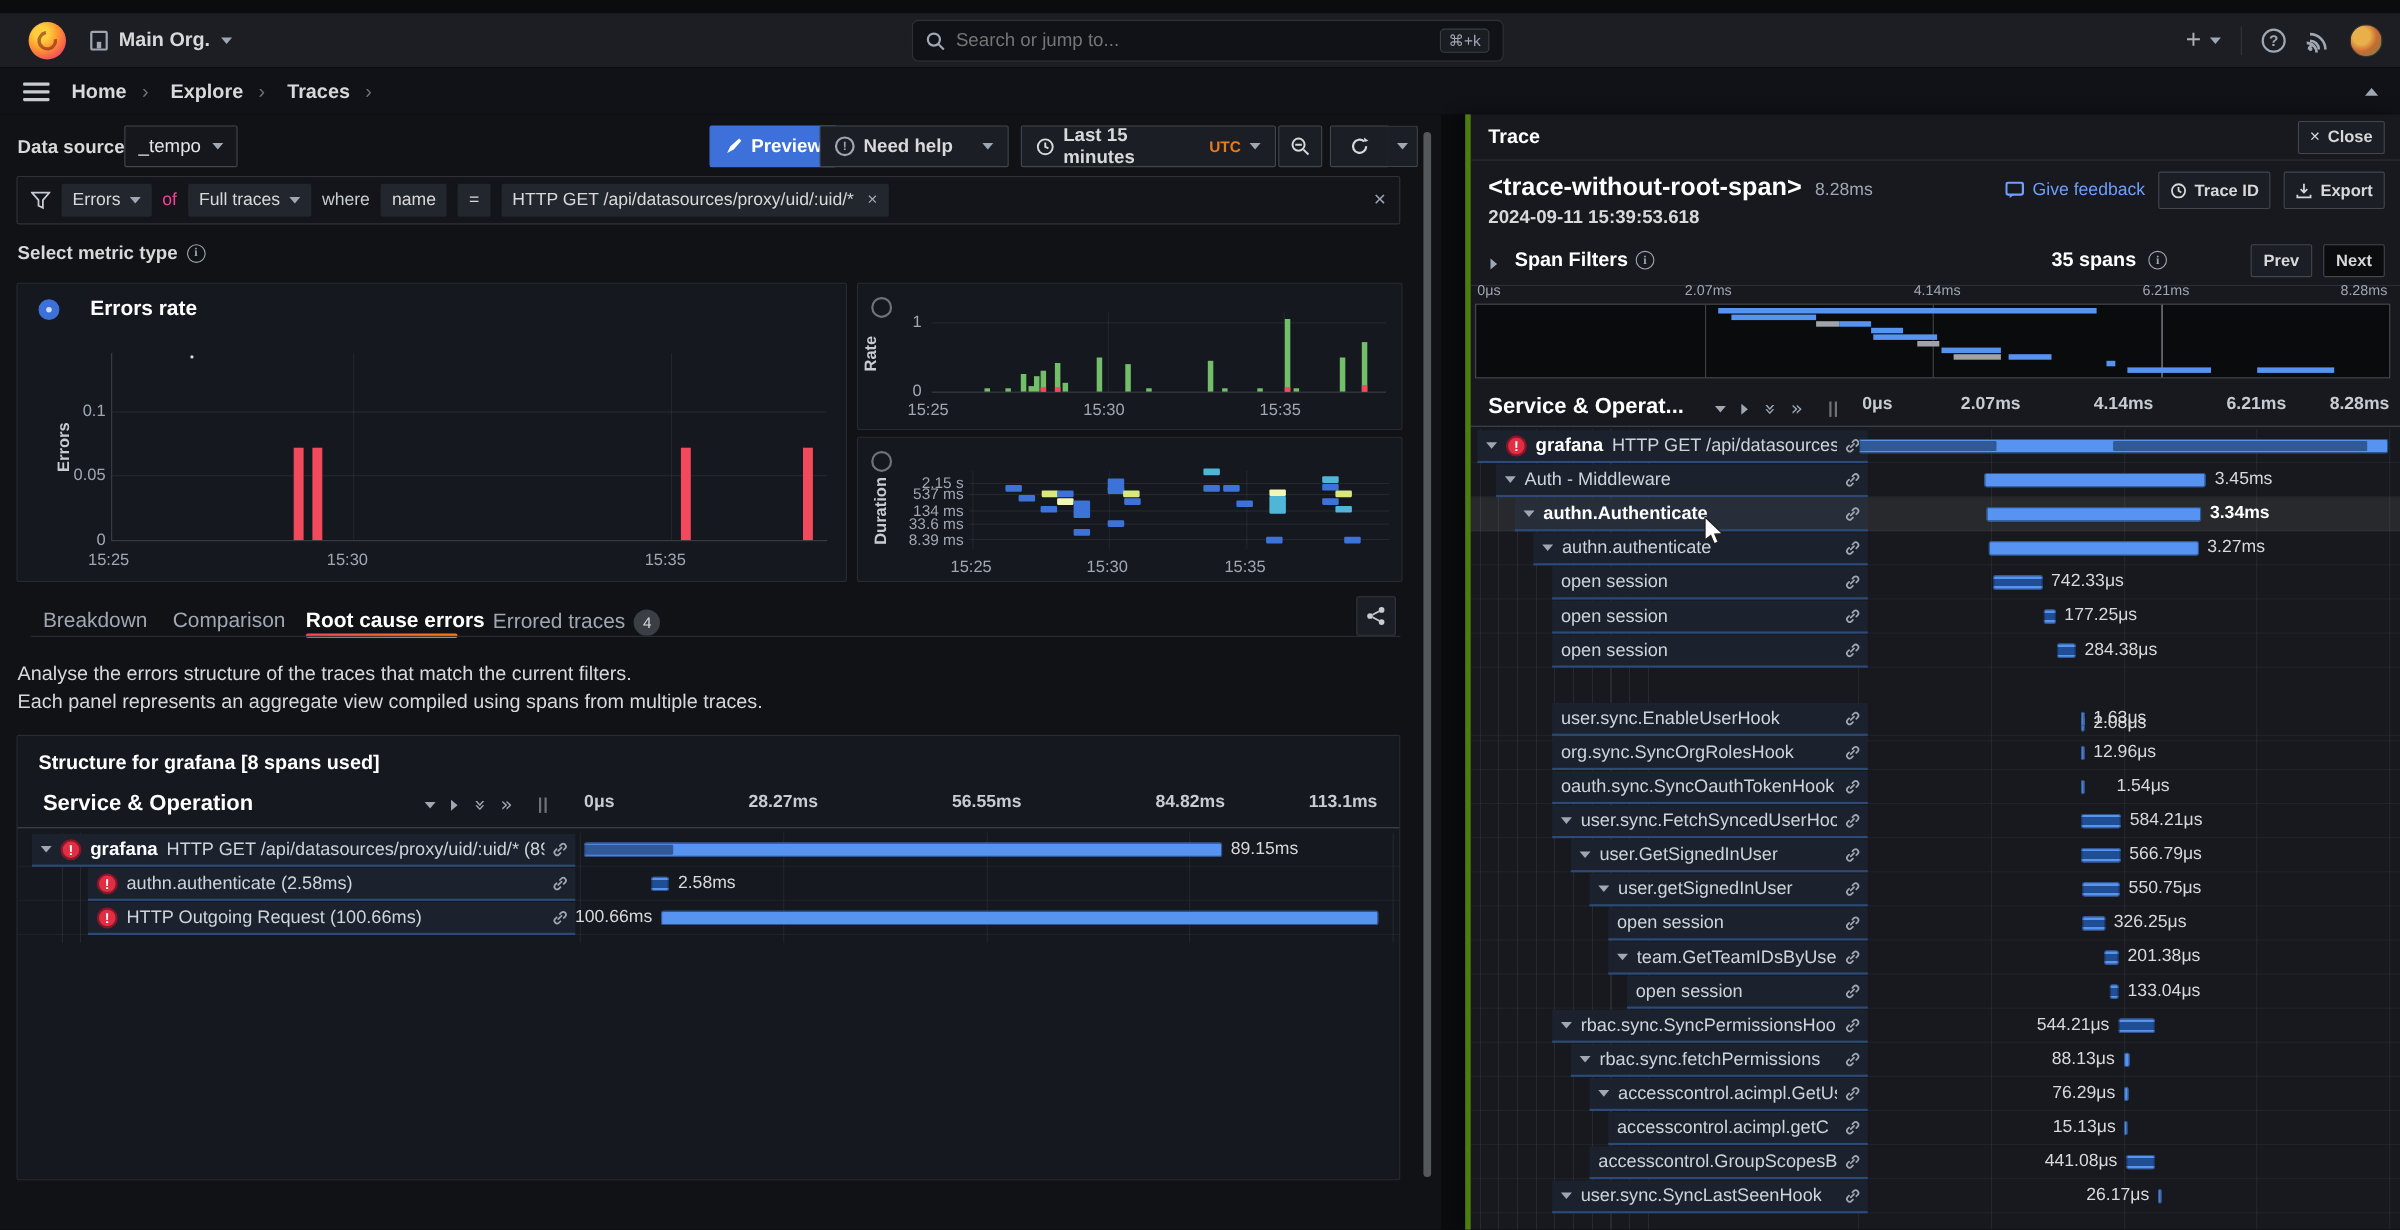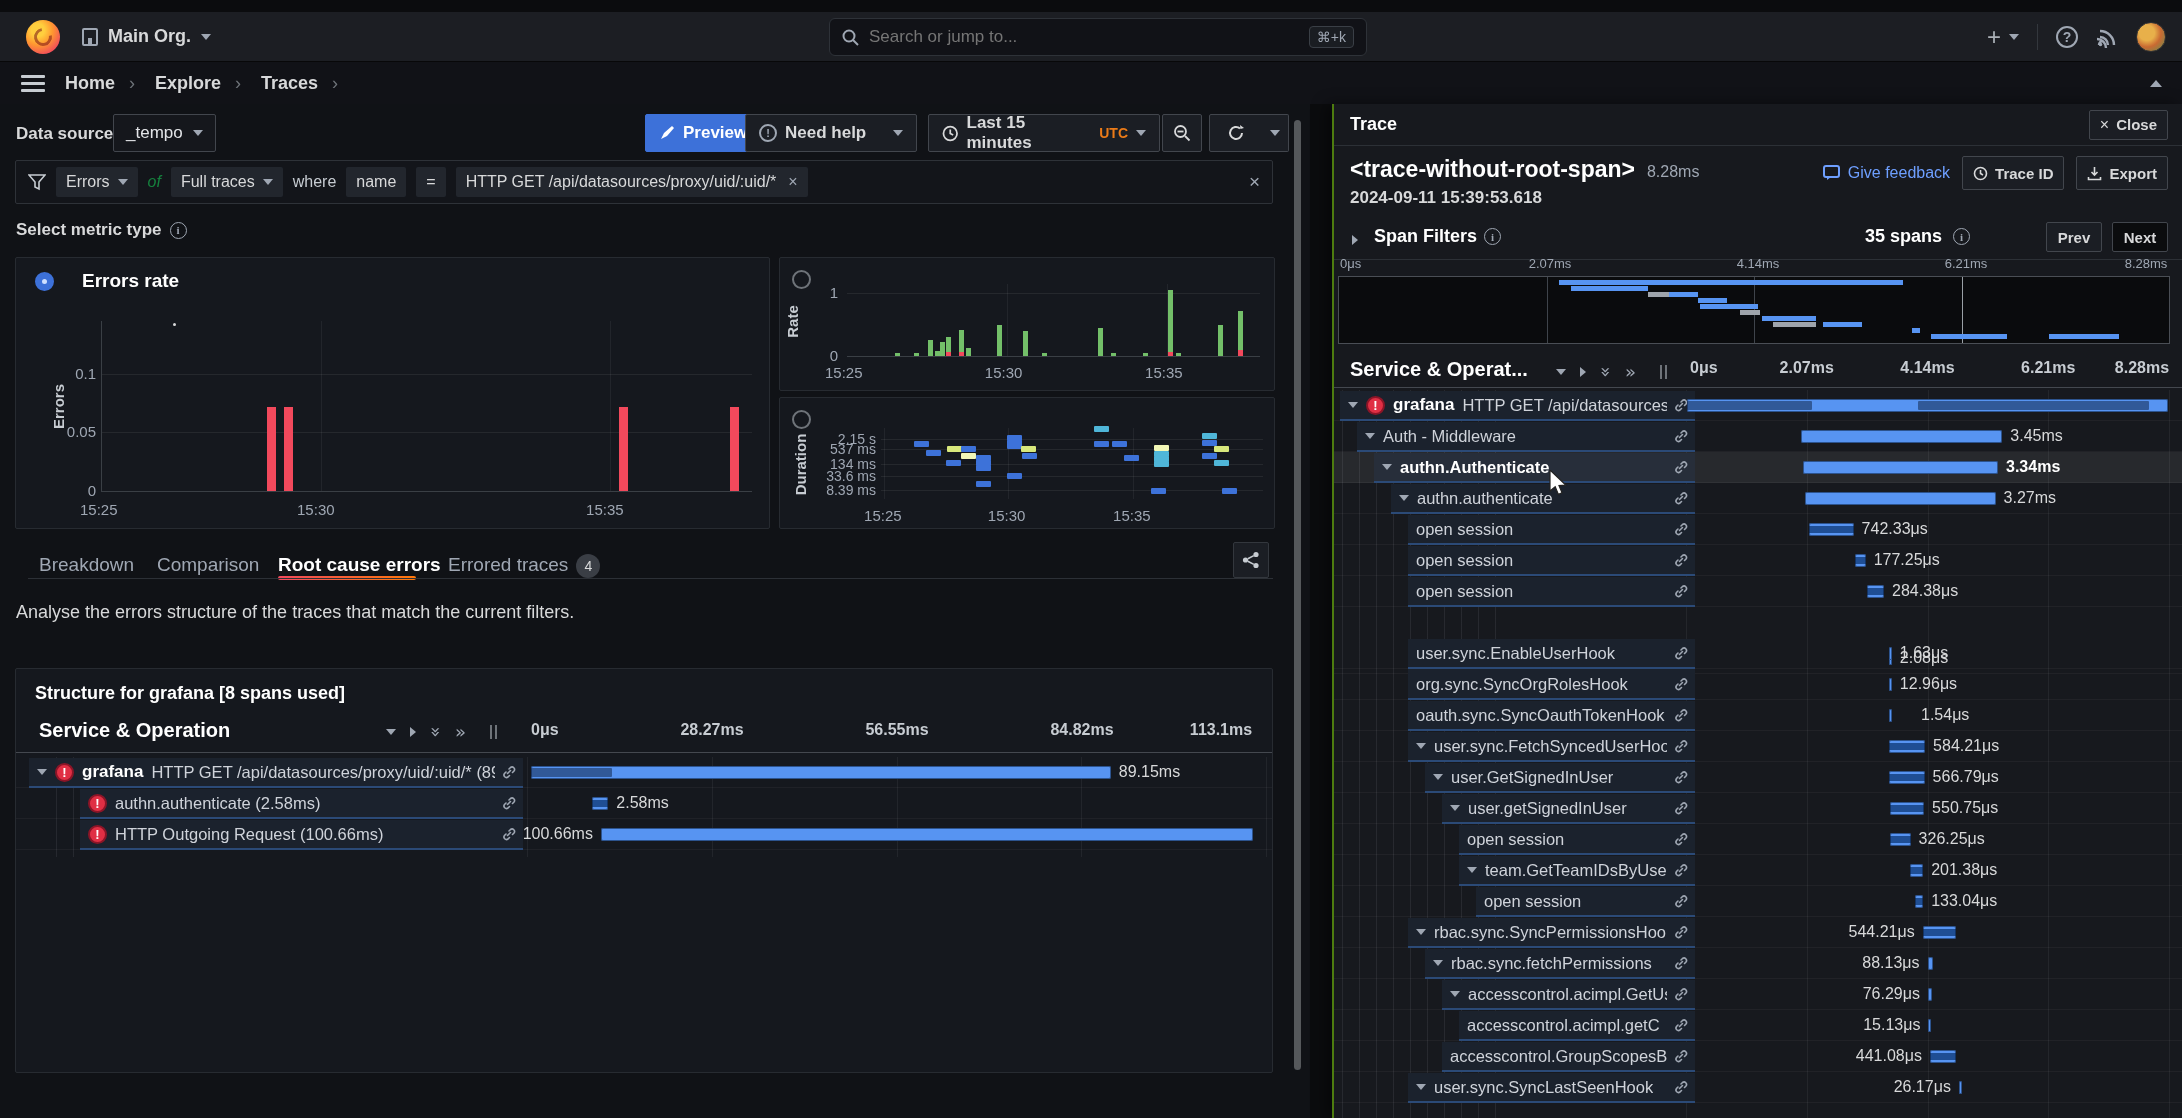--- a/index.html
+++ b/index.html
@@ -84,21 +84,21 @@
   .linkic { position:absolute; right:6px; top:50%; transform:translateY(-50%); }
   .linkic svg { display:block; }
   .spanbar { position:absolute; top:9px; height:13px; background:#5794f2; border-radius:2px; box-shadow:inset 0 0 0 1px rgba(10,30,60,.55); }
   .spanbar.hollow { background:linear-gradient(#5794f2 0 3px,#1f4e94 3px 10px,#5794f2 10px 13px); }
   .spanbar .ov { position:absolute; top:2px; bottom:2px; background:rgba(11,30,62,.5); border-radius:1px; }
   .durlabel { position:absolute; top:6px; font-size:16px; color:#d8d9da; white-space:nowrap; }
   .durlabel.b { font-weight:bold; color:#fff; }
   .tree-guides { position:absolute; top:0; bottom:0; background:repeating-linear-gradient(90deg, rgba(204,204,220,0.09) 0 1px, transparent 1px 17px); }
 
   
-  #drawer { position:absolute; top:104px; left:1332px; right:0; bottom:0; background:#17191e; border-left:2px solid #4d7c0f; box-shadow:-6px 0 14px rgba(0,0,0,.45); }
+  #drawer { position:absolute; top:104px; left:1332px; right:0; bottom:0; background:#17191e; border-left:5px solid #4d7c0f; box-shadow:-6px 0 14px rgba(0,0,0,.45); }
   #drawer-head { position:absolute; top:0; left:0; right:0; height:42px; border-bottom:1px solid #2c3036; display:flex; align-items:center; justify-content:space-between; padding:0 14px 0 16px; }
   .mini-btn { height:30px; border:1px solid #42464d; border-radius:2px; background:#1b1e24; color:#d8d9da; display:inline-flex; align-items:center; padding:0 10px; gap:7px; font-size:15px; }
   #mmap { position:absolute; left:4px; top:172px; width:832px; height:68px; background:#0a0b0d; border:1px solid #4a4e55; }
   .mm-bar { position:absolute; height:5px; }
   #tr-colhead { position:absolute; top:246px; left:0; right:0; height:38px; border-bottom:1px solid #44484f; }
   #tr-rows { position:absolute; top:286px; left:0; right:0; bottom:0; overflow:hidden; }
   #vscrollbar { position:absolute; left:1294px; top:120px; width:7px; height:950px; background:#8e9196; opacity:.55; border-radius:4px; }
   #cursor { position:absolute; left:1548px; top:470px; z-index:50; }
 </style>
 </head>
@@ -195,21 +195,21 @@
     </div>
 
   <div id="filterbar">
     <svg width="18" height="17" viewBox="0 0 18 17">
         <path d="M1 1 H17 L11 8 V15 L7 13 V8 Z" fill="none" stroke="#c7ccd2" stroke-width="1.6"></path>
       </svg>
     <span class="chip">
         <span>Errors</span>
         <span class="cv-down"></span>
       </span>
-    <span style="color:#15803d;font-size:16px;font-style:italic;">of</span>
+    <span style="color:#ec4899;font-size:16px;">of</span>
     <span class="chip">
         <span>Full traces</span>
         <span class="cv-down"></span>
       </span>
     <span style="color:#c7ccd2;font-size:16px;">where</span>
     <span class="chip">
         <span>name</span>
       </span>
     <span class="chip">
         <span>=</span>
@@ -357,20 +357,21 @@
     <svg width="18" height="18" viewBox="0 0 18 18">
         <circle cx="14" cy="3.5" r="2.6" fill="#c7ccd2"></circle>
         <circle cx="3.5" cy="9" r="2.6" fill="#c7ccd2"></circle>
         <circle cx="14" cy="14.5" r="2.6" fill="#c7ccd2"></circle>
         <line x1="5.8" y1="7.8" x2="11.8" y2="4.6" stroke="#c7ccd2" stroke-width="1.6"></line>
         <line x1="5.8" y1="10.2" x2="11.8" y2="13.4" stroke="#c7ccd2" stroke-width="1.6"></line>
       </svg>
   </div>
 
   <div class="abs" style="left:16px;top:498px;font-size:18px;">Analyse the errors structure of the traces that match the current filters.</div>
+  <div class="abs" style="left:16px;top:524px;font-size:18px;">Each panel represents an aggregate view compiled using spans from multiple traces.</div>
 
   <div class="panel" id="structure-panel" style="left:15px;top:564px;width:1258px;height:405px;">
     <div class="abs bold" style="left:19px;top:14px;font-size:18px;color:#fff;">Structure for grafana [8 spans used]</div>
     <div class="abs" id="st-colhead" style="left:0;top:40px;right:0;height:44px;border-bottom:1px solid #44484f;">
       <span class="abs bold" style="left:23px;top:10px;font-size:20px;color:#fff;">Service &amp; Operation</span>
       <span class="abs hdr-icons" style="left:370px;top:14px;">
         <span class="cv-down"></span>
         <span class="cv-right"></span>
         <span class="dbl" style="display:inline-block;transform:rotate(90deg);">»</span>
         <span class="dbl">»</span>

